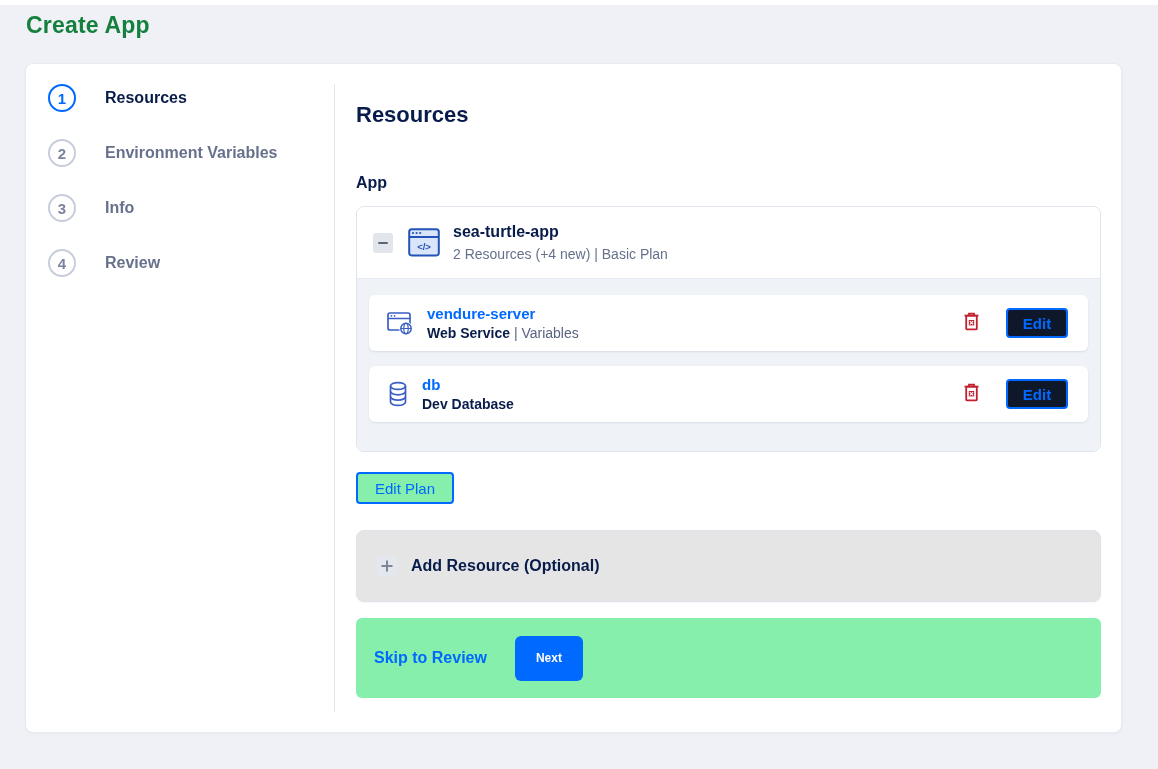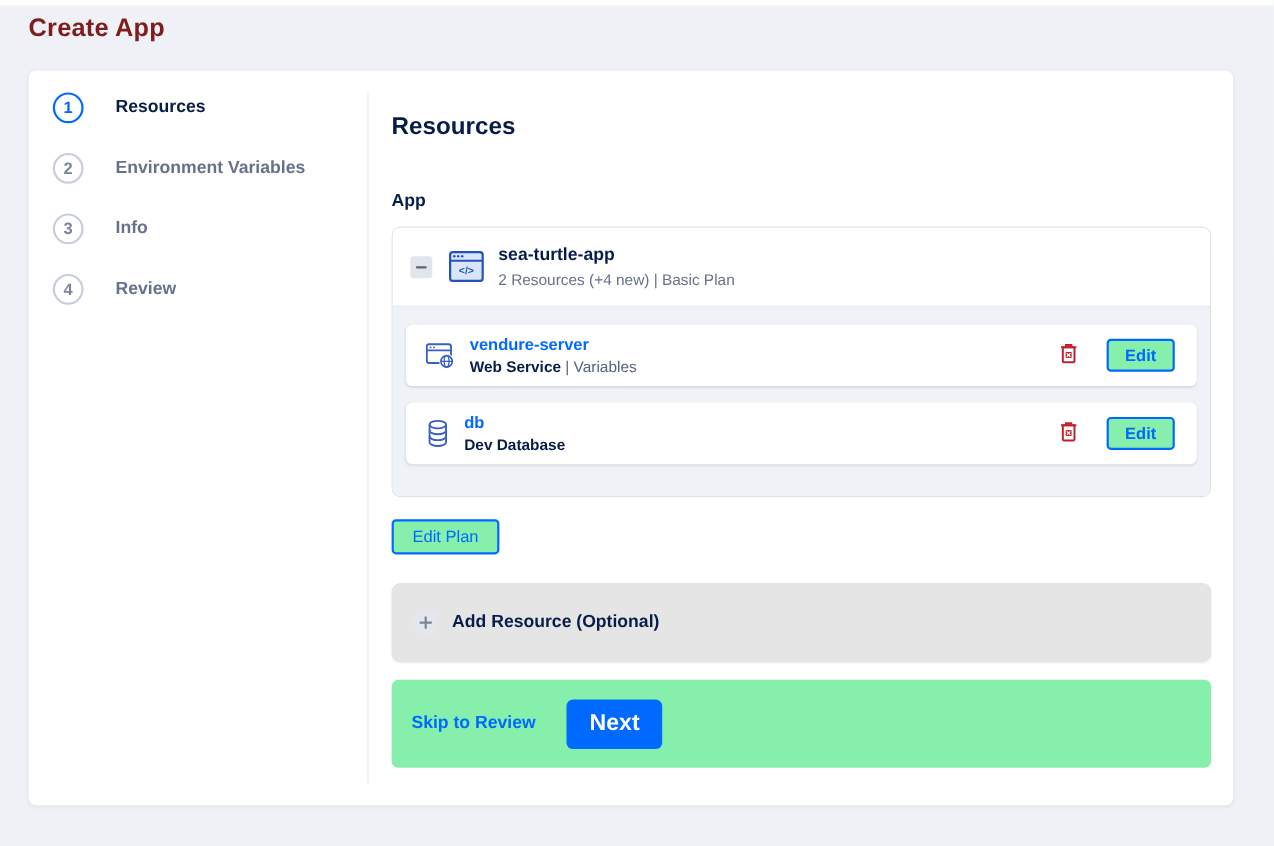--- a/index.html
+++ b/index.html
@@ -5,21 +5,21 @@
   * { box-sizing: border-box; margin: 0; padding: 0; }
   html, body { width: 1158px; height: 769px; overflow: hidden; }
   body {
     font-family: "Liberation Sans", "DejaVu Sans", sans-serif;
     background: #eff1f6;
     position: relative;
     color: #031b4e;
   }
   .top-strip { height: 5px; background: #ffffff; }
   .page-header { padding: 7px 0 0 26px; }
-  .page-title { font-size: 23px; font-weight: 700; color: #7f1d1d; letter-spacing: .2px; }
+  .page-title { font-size: 23px; font-weight: 700; color: #15803d; letter-spacing: .2px; }
 
   .main-card {
     position: absolute; left: 25px; top: 63px;
     width: 1097px; height: 670px;
     background: #ffffff;
     border: 1px solid #e7eaf0;
     border-radius: 8px;
     box-shadow: 0 1px 3px rgba(10,30,80,.04);
     display: flex;
   }
@@ -77,21 +77,21 @@
   }
   .resource-row + .resource-row { margin-top: 15px; }
   .res-icon { flex: none; display: flex; margin-right: 13px; }
   .res-name { font-size: 15px; font-weight: 700; color: #0069ff; line-height: 18px; cursor: pointer; }
   .res-sub { font-size: 14px; line-height: 17px; margin-top: 2px; }
   .res-type { font-weight: 700; color: #081c4b; }
   .res-detail, .res-sep { color: #586380; }
   .row-spacer { flex: 1; }
   .trash-btn { background: none; border: none; cursor: pointer; display: flex; padding: 2px; margin-right: 24px; }
   .edit-btn {
-    width: 62px; height: 30px; background: #86efac;
+    width: 62px; height: 30px; background: #0f172a;
     border: 2px solid #0069ff; border-radius: 4px;
     color: #0069ff; font-size: 15px; font-weight: 700;
     font-family: inherit; cursor: pointer;
   }
 
   .edit-plan-btn {
     margin-top: 20px;
     height: 32px; padding: 0 17px;
     background: #86efac; border: 2px solid #0069ff; border-radius: 4px;
     color: #0069ff; font-size: 15px; font-weight: 400;
@@ -113,21 +113,21 @@
 
   .wizard-footer {
     margin-top: 16px; height: 80px;
     background: #86efac; border-radius: 6px;
     display: flex; align-items: center; padding: 0 18px;
   }
   .skip-link { font-size: 16px; font-weight: 700; color: #0069ff; text-decoration: none; cursor: pointer; }
   .next-btn {
     margin-left: 28px; height: 45px; padding: 0 21px;
     background: #0069ff; border: none; border-radius: 6px;
-    color: #ffffff; font-size: 21px; font-weight: 700;
+    color: #ffffff; font-size: 12px; font-weight: 700;
     font-family: inherit; cursor: pointer;
   }
 </style>
 </head>
 <body>
 
 <div class="top-strip"></div>
 
 <div class="page-header">
   <div class="page-title">Create App</div>

